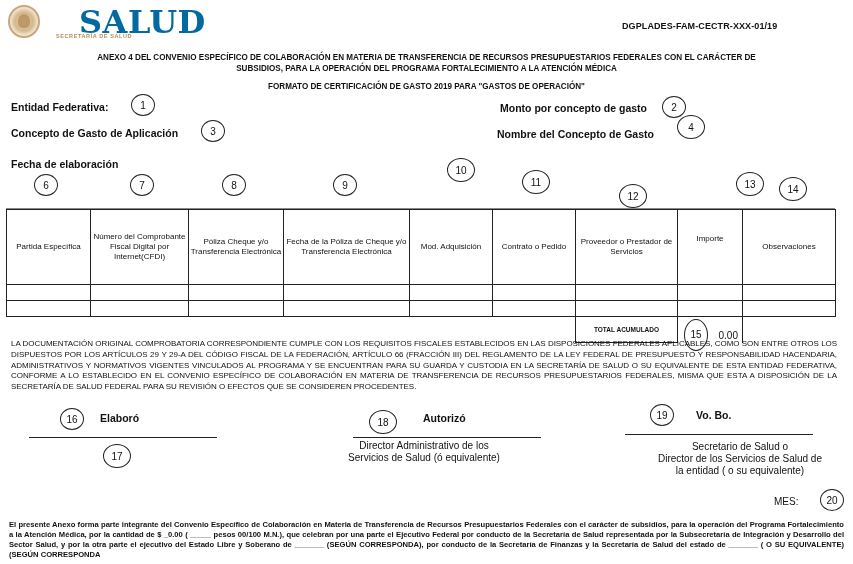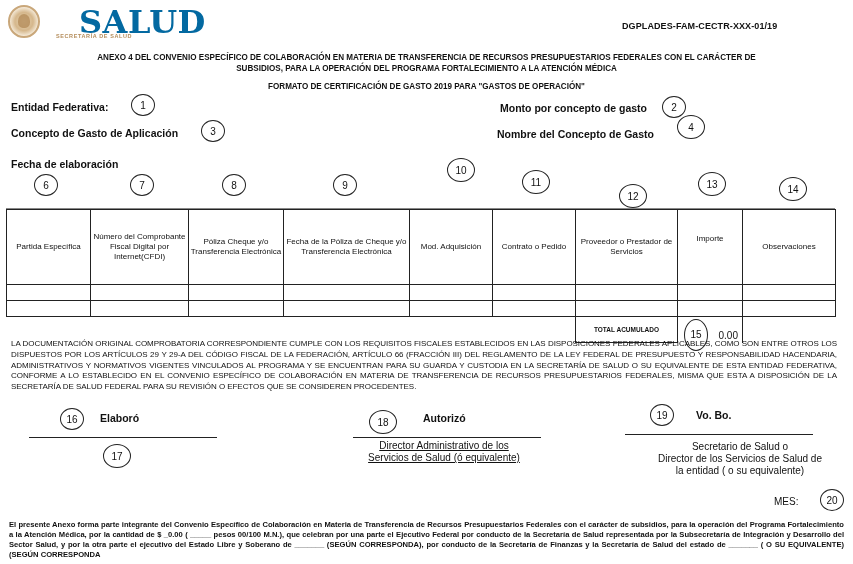--- a/index.html
+++ b/index.html
@@ -58,21 +58,21 @@
 
 <div class="abs lbl" style="left:11px; top:158px;">Fecha de elaboración</div>
 
 <div class="abs circle" style="left:34px; top:174px;">6</div>
 <div class="abs circle" style="left:130px; top:174px;">7</div>
 <div class="abs circle" style="left:222px; top:174px;">8</div>
 <div class="abs circle" style="left:333px; top:174px;">9</div>
 <div class="abs circle big" style="left:447px; top:158px;">10</div>
 <div class="abs circle big" style="left:522px; top:170px;">11</div>
 <div class="abs circle big" style="left:619px; top:184px;">12</div>
-<div class="abs circle big" style="left:698px; top:172px;">13</div>
+<div class="abs circle big" style="left:736px; top:172px;">13</div>
 <div class="abs circle big" style="left:779px; top:177px;">14</div>
 
 <div class="top-border"></div>
 <table class="grid">
   <colgroup>
     <col style="width:84px">
       <col style="width:98px">
       <col style="width:95px">
       <col style="width:126px">
     <col style="width:83px">
@@ -132,21 +132,21 @@
 <div class="abs cert-text">LA DOCUMENTACIÓN ORIGINAL COMPROBATORIA CORRESPONDIENTE CUMPLE CON LOS REQUISITOS FISCALES ESTABLECIDOS EN LAS DISPOSICIONES FEDERALES APLICABLES, COMO SON ENTRE OTROS LOS DISPUESTOS POR LOS ARTÍCULOS 29 Y 29-A DEL CÓDIGO FISCAL DE LA FEDERACIÓN, ARTÍCULO 66 (FRACCIÓN III) DEL REGLAMENTO DE LA LEY FEDERAL DE PRESUPUESTO Y RESPONSABILIDAD HACENDARIA, ADMINISTRATIVOS Y NORMATIVOS VIGENTES VINCULADOS AL PROGRAMA Y SE ENCUENTRAN PARA SU GUARDA Y CUSTODIA EN LA SECRETARÍA DE SALUD O SU EQUIVALENTE DE ESTA ENTIDAD FEDERATIVA, CONFORME A LO ESTABLECIDO EN EL CONVENIO ESPECÍFICO DE COLABORACIÓN EN MATERIA DE TRANSFERENCIA DE RECURSOS PRESUPUESTARIOS FEDERALES, MISMA QUE ESTA A DISPOSICIÓN  DE LA SECRETARÍA DE SALUD FEDERAL PARA SU REVISIÓN O EFECTOS QUE SE CONSIDEREN PROCEDENTES.</div>
 
 <div class="abs circle" style="left:60px; top:408px;">16</div>
 <div class="abs sig-title" style="left:100px; top:412px;">Elaboró</div>
 <div class="abs sig-line" style="left:29px; top:437px; width:188px;"></div>
 <div class="abs circle big" style="left:103px; top:444px;">17</div>
 
 <div class="abs circle big" style="left:369px; top:410px;">18</div>
 <div class="abs sig-title" style="left:423px; top:412px;">Autorizó</div>
 <div class="abs sig-line" style="left:353px; top:437px; width:188px;"></div>
-<div class="abs sig-role" style="left:344px; top:440px; width:200px;text-decoration:underline;">
+<div class="abs sig-role" style="left:324px; top:440px; width:200px;">
   <div>Director Administrativo de los</div>
   <div>Servicios de Salud (ó equivalente)</div>
 </div>
 
 <div class="abs circle" style="left:650px; top:404px;">19</div>
 <div class="abs sig-title" style="left:696px; top:409px;">Vo. Bo.</div>
 <div class="abs sig-line" style="left:625px; top:434px; width:188px;"></div>
 <div class="abs sig-role" style="left:640px; top:441px; width:200px;">
   <div>Secretario de Salud o</div>
   <div>Director de los Servicios de Salud de</div>

